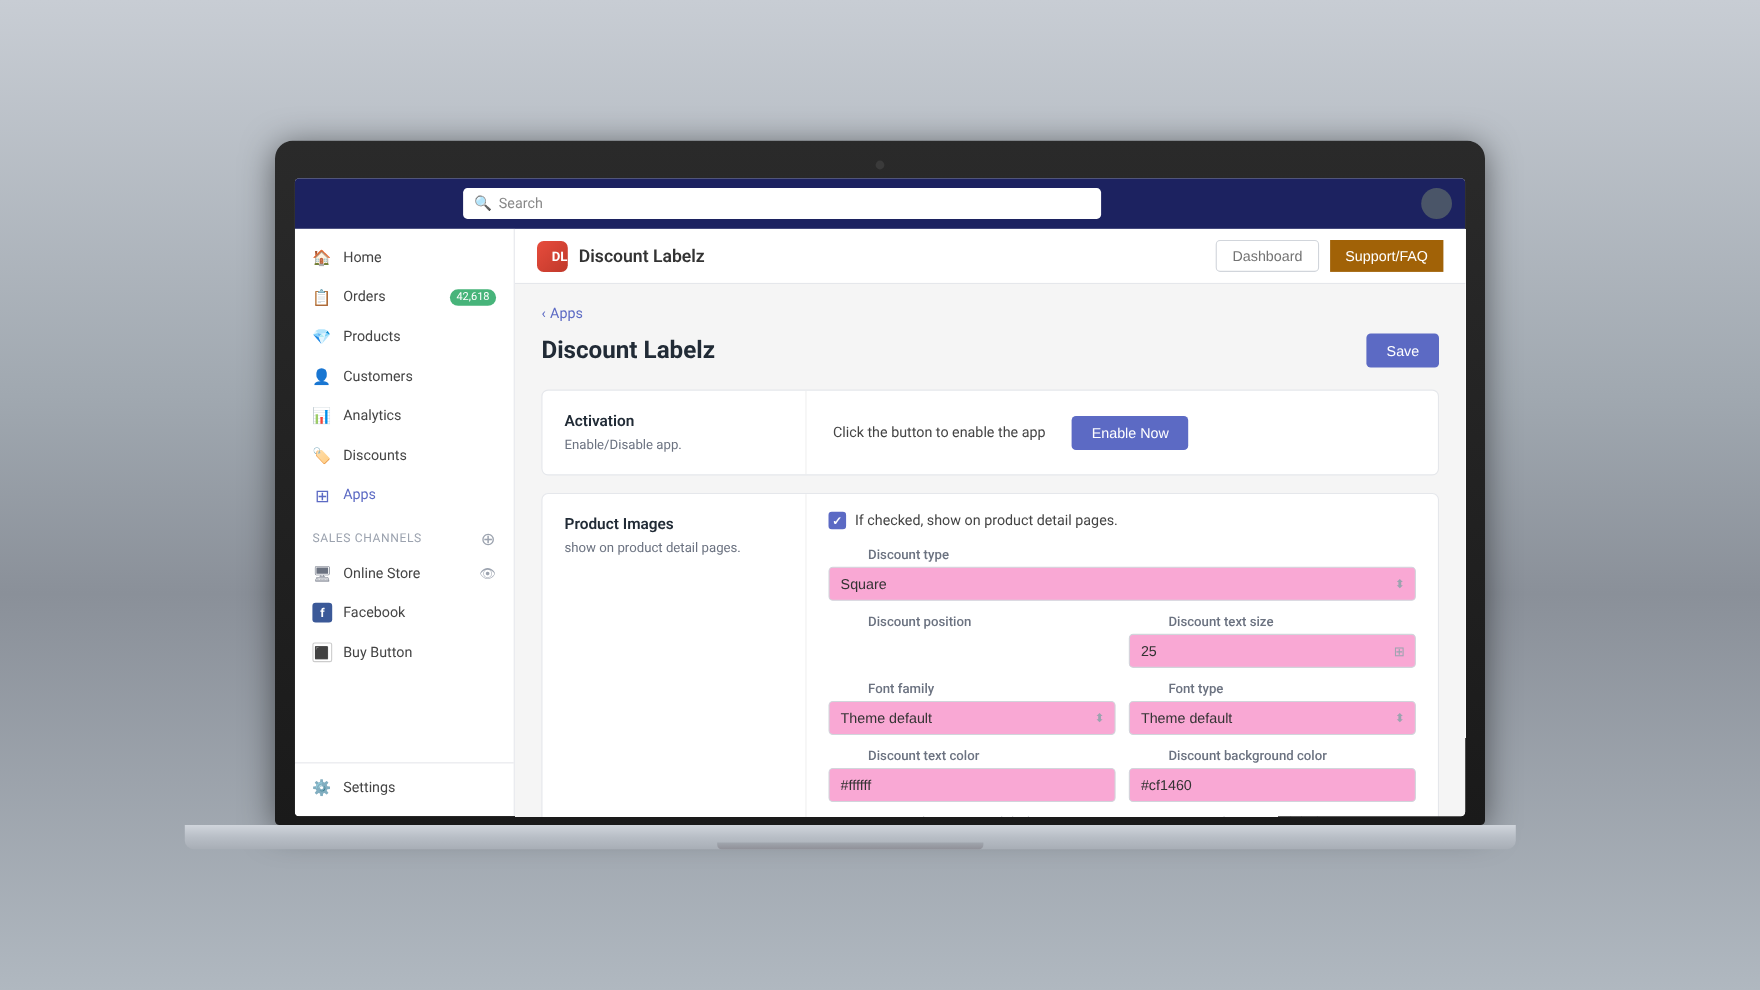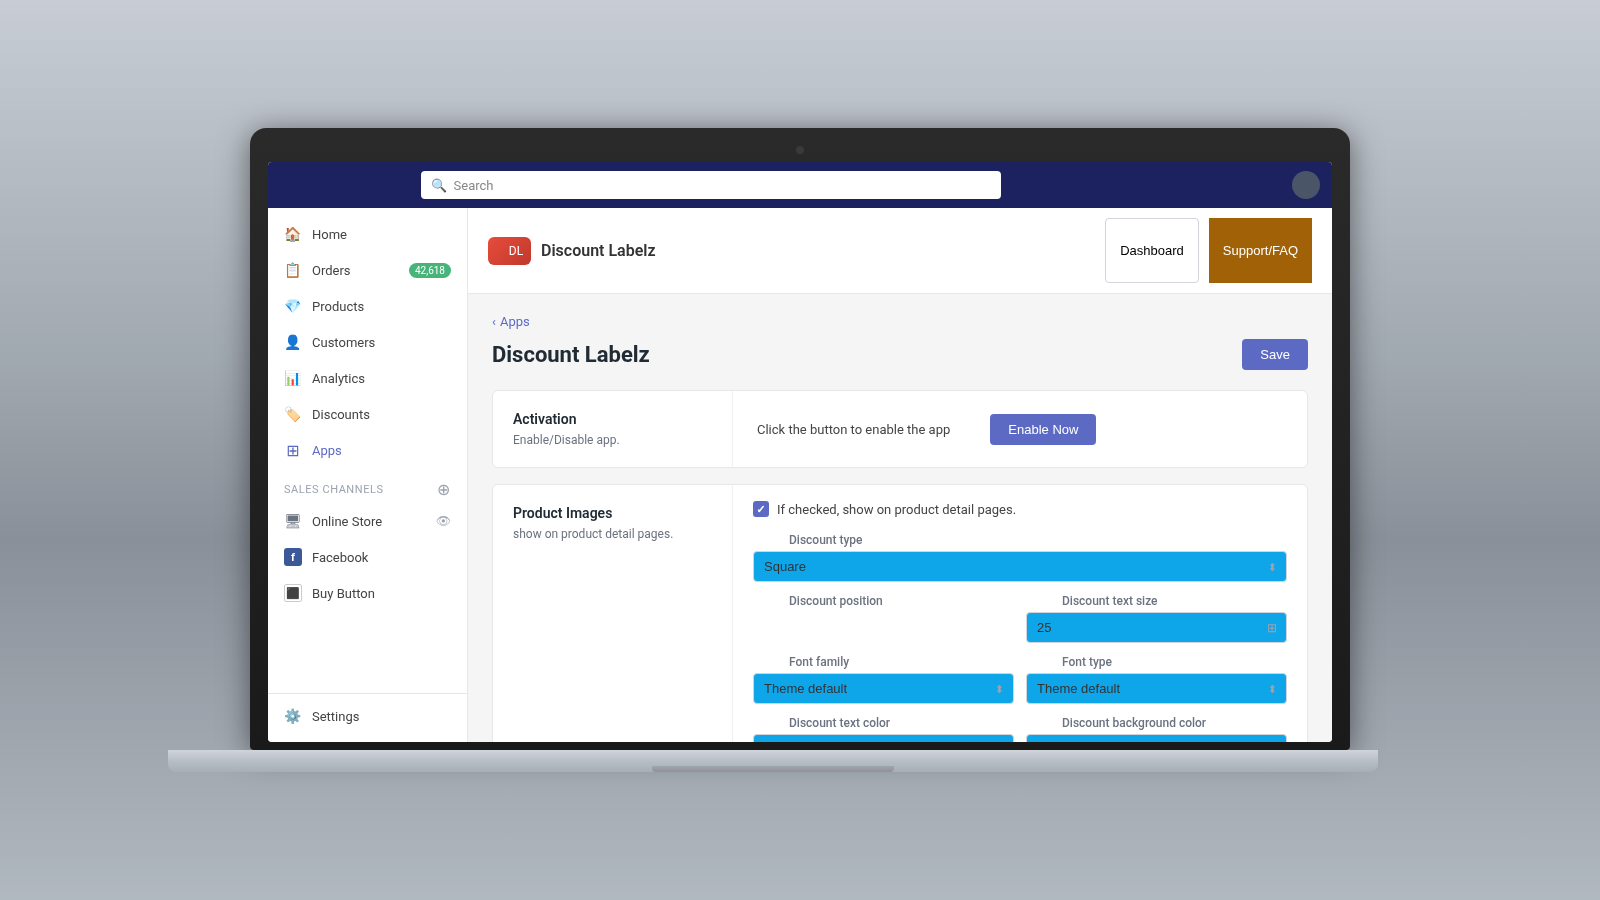--- a/index.html
+++ b/index.html
@@ -222,49 +222,49 @@
       justify-content: space-between;
     }
 
     .app-header-left {
       display: flex;
       align-items: center;
       gap: 10px;
     }
 
     .app-logo {
-      width: 43px;
+      width: 28px;
       height: 28px;
       background: linear-gradient(135deg, #e74c3c, #c0392b);
       border-radius: 6px;
       display: flex;
       align-items: center;
       justify-content: center;
       color: #fff;
       font-size: 12px;
-      font-weight: normal;
+      font-weight: bold;
       padding-left: 13px;
     }
 
     .app-title-text {
       font-size: 16px;
       font-weight: 600;
       color: #333;
     }
 
     .app-header-right {
       display: flex;
       gap: 10px;
     }
 
     .btn-dashboard {
       background: #fff;
       border: 1px solid #d1d5db;
-      color: #000000;
-      padding: 24px 14px;
+      color: #737373;
+      padding: 6px 14px;
       border-radius: 4px;
       font-size: 13px;
       cursor: pointer;
       margin-left: 48px;
     }
 
     .btn-support {
       background: #a16207;
       color: #fff;
       border: none;
@@ -427,21 +427,21 @@
       padding-left: 36px;
     }
 
     .form-select, .form-input {
       width: 100%;
       border: 1px solid #d1d5db;
       border-radius: 4px;
       padding: 7px 10px;
       font-size: 13px;
       color: #333;
-      background: #0ea5e9;
+      background: #f9a8d4;
       appearance: none;
     }
 
     .form-select-wrapper {
       position: relative;
     }
 
     .form-select-wrapper::after {
       content: '⬍';
       position: absolute;
@@ -586,21 +586,21 @@
               </div>
 
               <div class="card">
                 <div class="card-content">
                   <div class="card-left">
                     <div class="card-section-title">Activation</div>
                     <div class="card-section-desc">Enable/Disable app.</div>
                   </div>
                   <div class="activation-right">
                     <span class="activation-text">Click the button to enable the app</span>
-                    <button class="btn-enable" style="margin-left:40px;text-align:right;">Enable Now</button>
+                    <button class="btn-enable" style="margin-left:24px;text-align:right;">Enable Now</button>
                   </div>
                 </div>
               </div>
 
               <div class="card product-images-card">
                 <div class="card-content">
                   <div class="card-left">
                     <div class="card-section-title">Product Images</div>
                     <div class="card-section-desc">show on product detail pages.</div>
                   </div>

